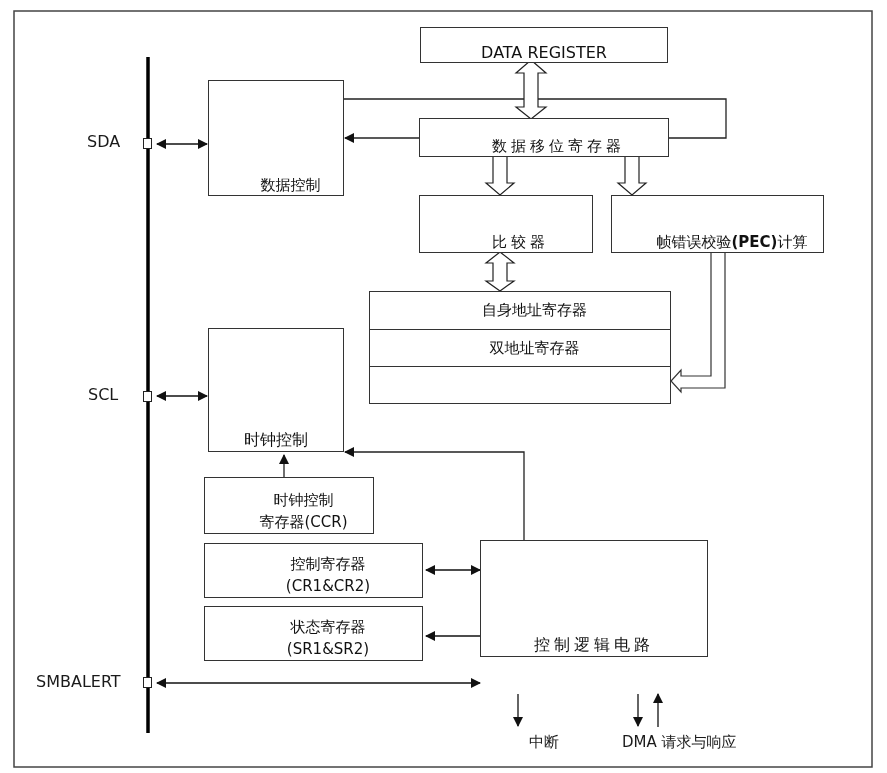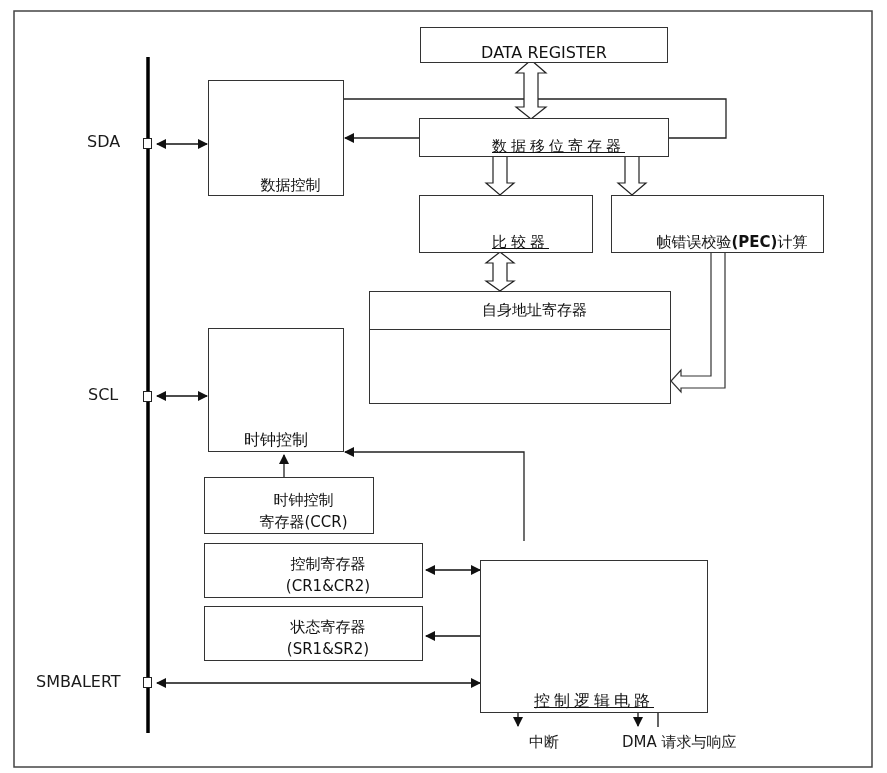--- a/index.html
+++ b/index.html
@@ -6,21 +6,21 @@
   body { width: 887px; height: 773px; position: relative; overflow: hidden;
          font-family: "DejaVu Sans", "Liberation Sans", sans-serif; color: #111; }
   #canvas { position: absolute; left: 0; top: 0; }
   .lbl { position: absolute; white-space: nowrap; text-align: center;
          font-family: "DejaVu Sans", "Liberation Sans", sans-serif; color: #1a1a1a; }
   .box { position: absolute; border: 1.5px solid #333; box-sizing: border-box; background: #fff;
          display: flex; align-items: center; justify-content: flex-end; flex-direction: column; }
   .pin { position: absolute; width: 9px; height: 11px; border: 1.3px solid #222; background: #fff; box-sizing: border-box; }
   .t16 { font-size: 16px; }
   .t15 { font-size: 15px; padding-left: 29px; }
-  .sp { letter-spacing: 4px; text-decoration: underline; }
+  .sp { letter-spacing: 4px; }
   b.pec { font-weight: bold; }
 </style>
 </head>
 <body>
 
 <svg id="canvas" width="887" height="773" viewBox="0 0 887 773">
   <defs>
     <marker id="ah" viewBox="0 0 10 10" refX="9" refY="5" markerWidth="10" markerHeight="10" markerUnits="userSpaceOnUse" orient="auto">
       <path d="M0,0 L10,5 L0,10 z" fill="#111"></path>
     </marker>
@@ -90,20 +90,23 @@
 </div>
 
 <div class="box t15" style="left:611px; top:195px; width:213px; height:58px;">
   <span><span>帧错误校验</span><b class="pec">(PEC)</b><span>计算</span></span>
 </div>
 
 <div style="position:absolute; left:369px; top:291px; width:302px; height:113px; border:1.5px solid #333; box-sizing:border-box; background:#fff;">
   <div class="t15" style="height:37px; display:flex; align-items:center; justify-content:center; border-bottom:1.5px solid #333;">
     <span>自身地址寄存器</span>
   </div>
+  <div class="t15" style="height:36px; display:flex; align-items:center; justify-content:center; border-bottom:1.5px solid #333;">
+    <span>双地址寄存器</span>
+  </div>
 </div>
 
 <div class="box t16" style="left:208px; top:328px; width:136px; height:124px;">
   <span>时钟控制</span>
 </div>
 
 <div class="box t15" style="left:204px; top:477px; width:170px; height:57px; line-height:22px;">
   <span>时钟控制</span>
   <span>寄存器(CCR)</span>
 </div>
@@ -111,18 +114,18 @@
 <div class="box t15" style="left:204px; top:543px; width:219px; height:55px; line-height:22px;">
   <span>控制寄存器</span>
   <span>(CR1&amp;CR2)</span>
 </div>
 
 <div class="box t15" style="left:204px; top:606px; width:219px; height:55px; line-height:22px;">
   <span>状态寄存器</span>
   <span>(SR1&amp;SR2)</span>
 </div>
 
-<div class="box t16 sp" style="left:480px; top:560px; width:228px; height:153px;">
+<div class="box t16 sp" style="left:480px; top:540px; width:228px; height:117px;">
   <span>控制逻辑电路</span>
 </div>
 
 <span class="lbl t15" style="left:500px; top:733px;">中断</span>
 <span class="lbl t15" style="left:593px; top:733px;">DMA 请求与响应</span>
 
 </body></html>

